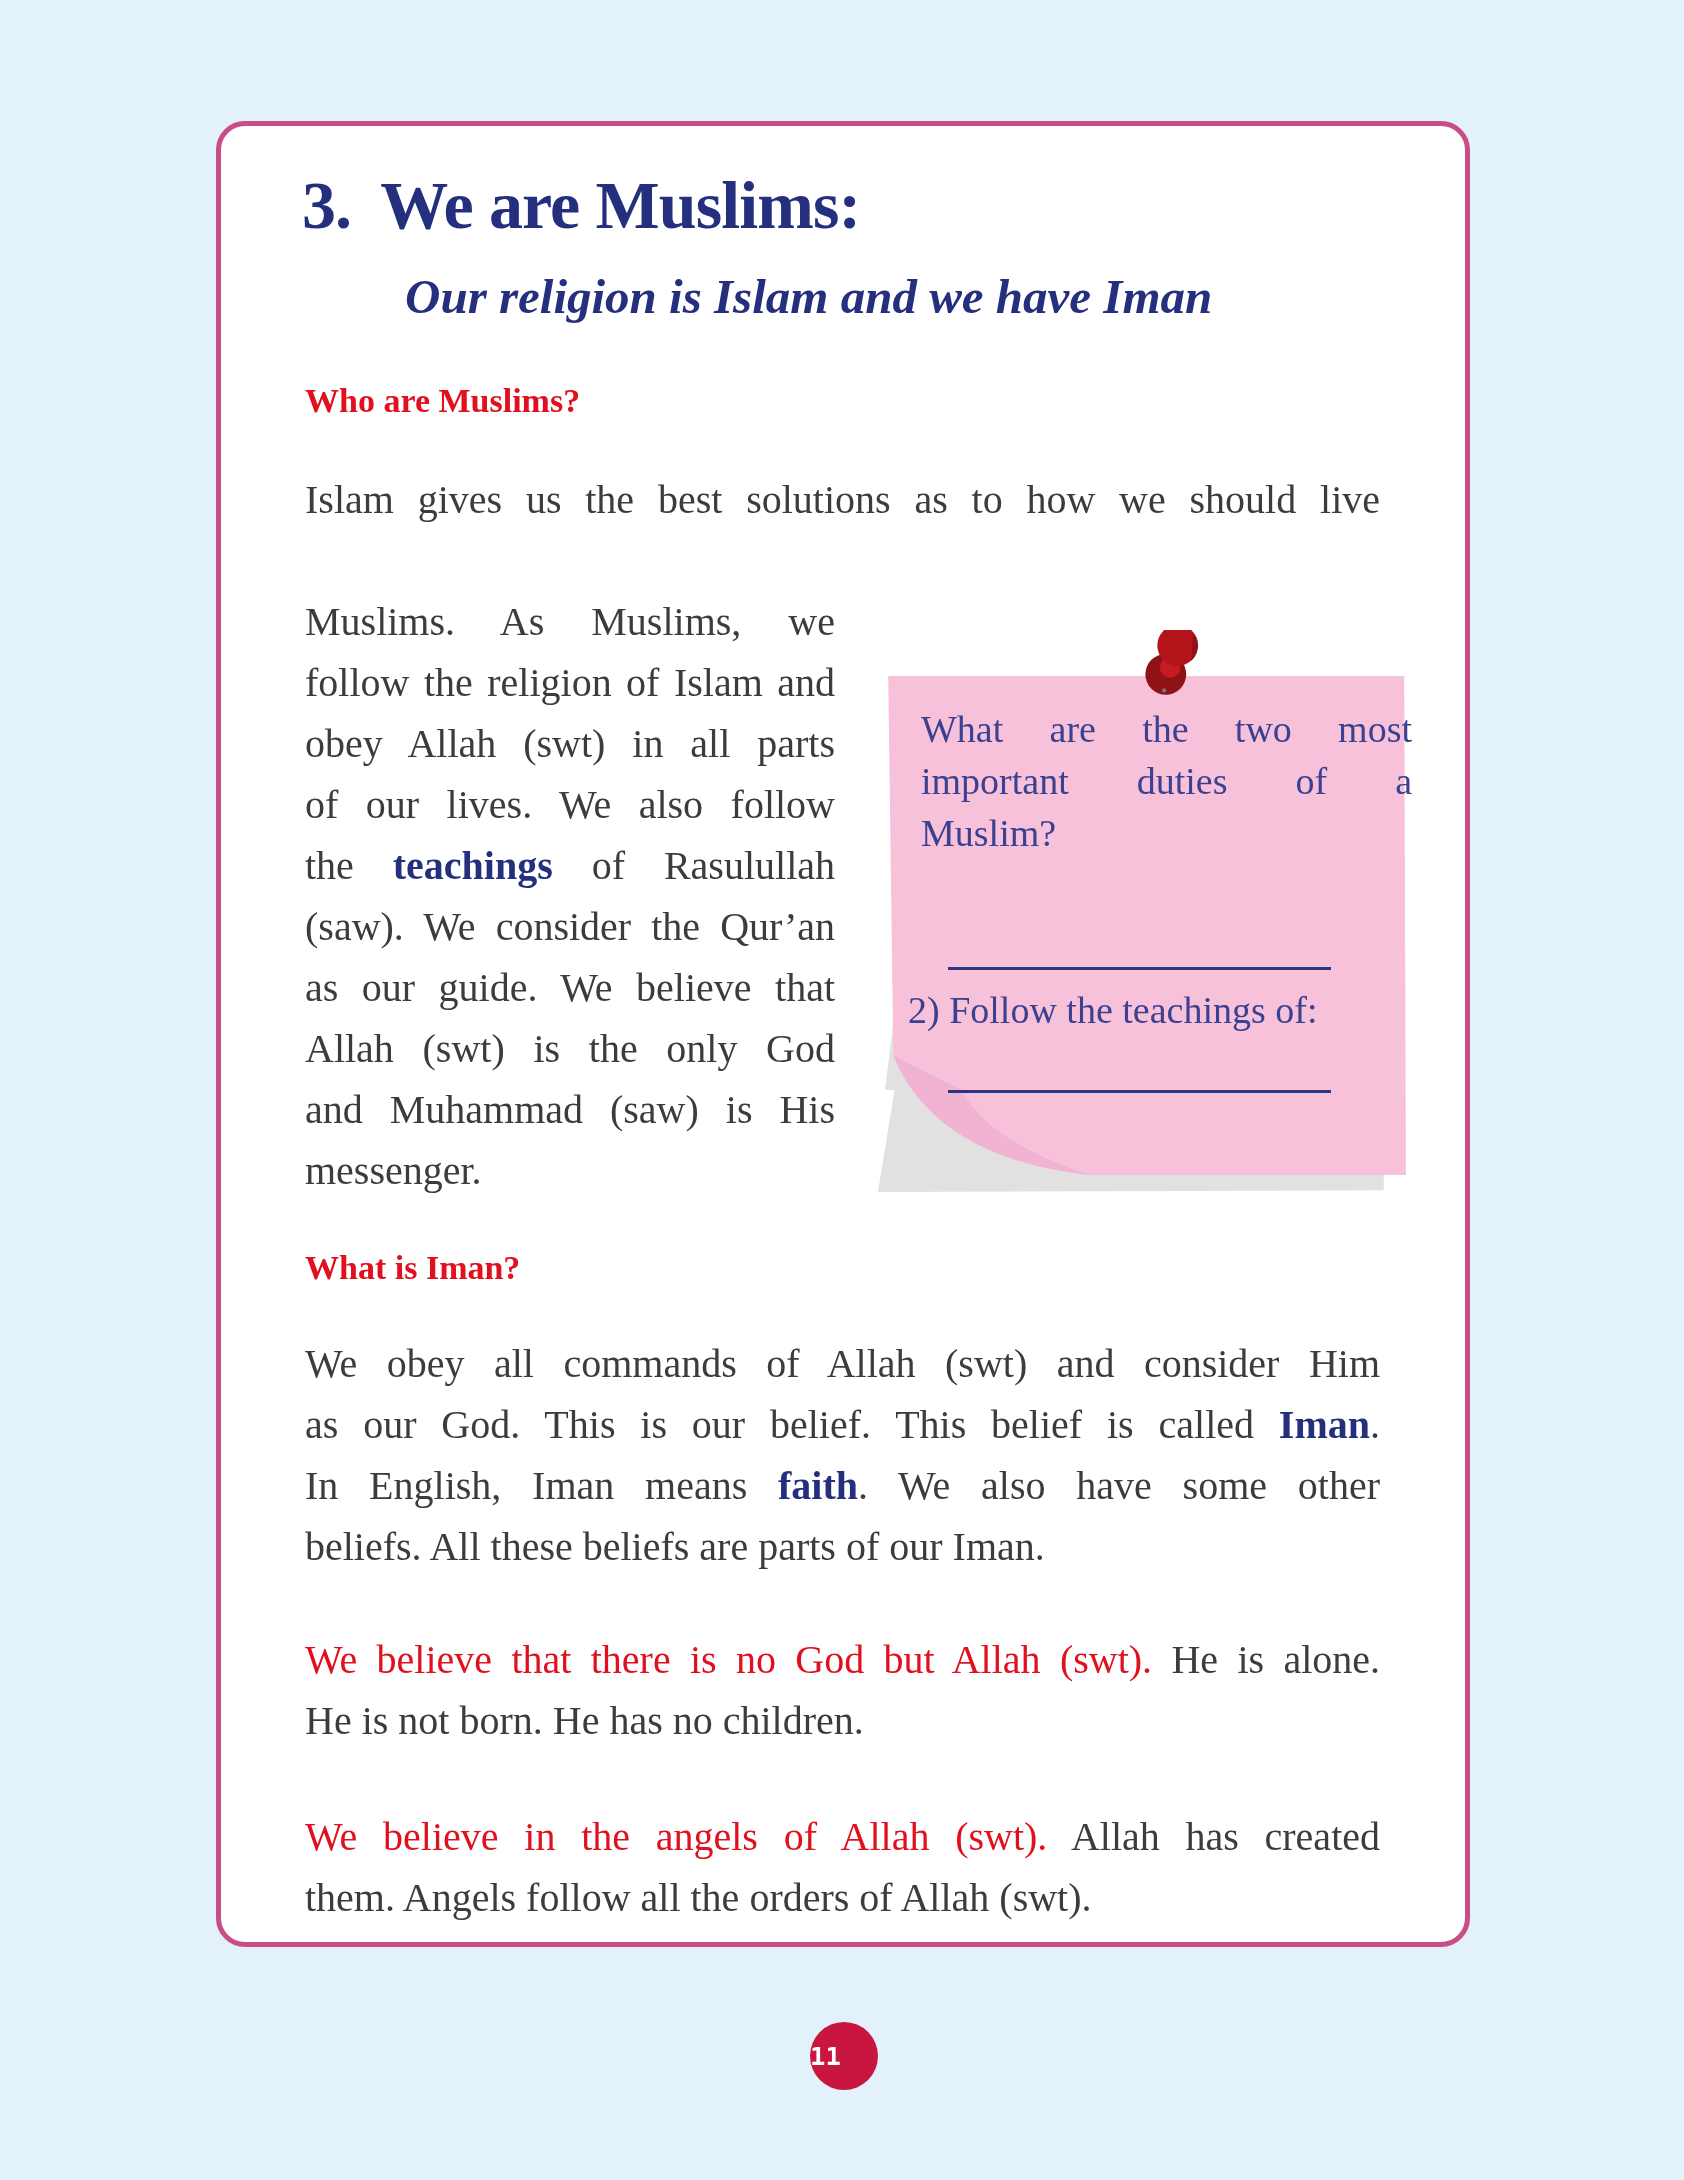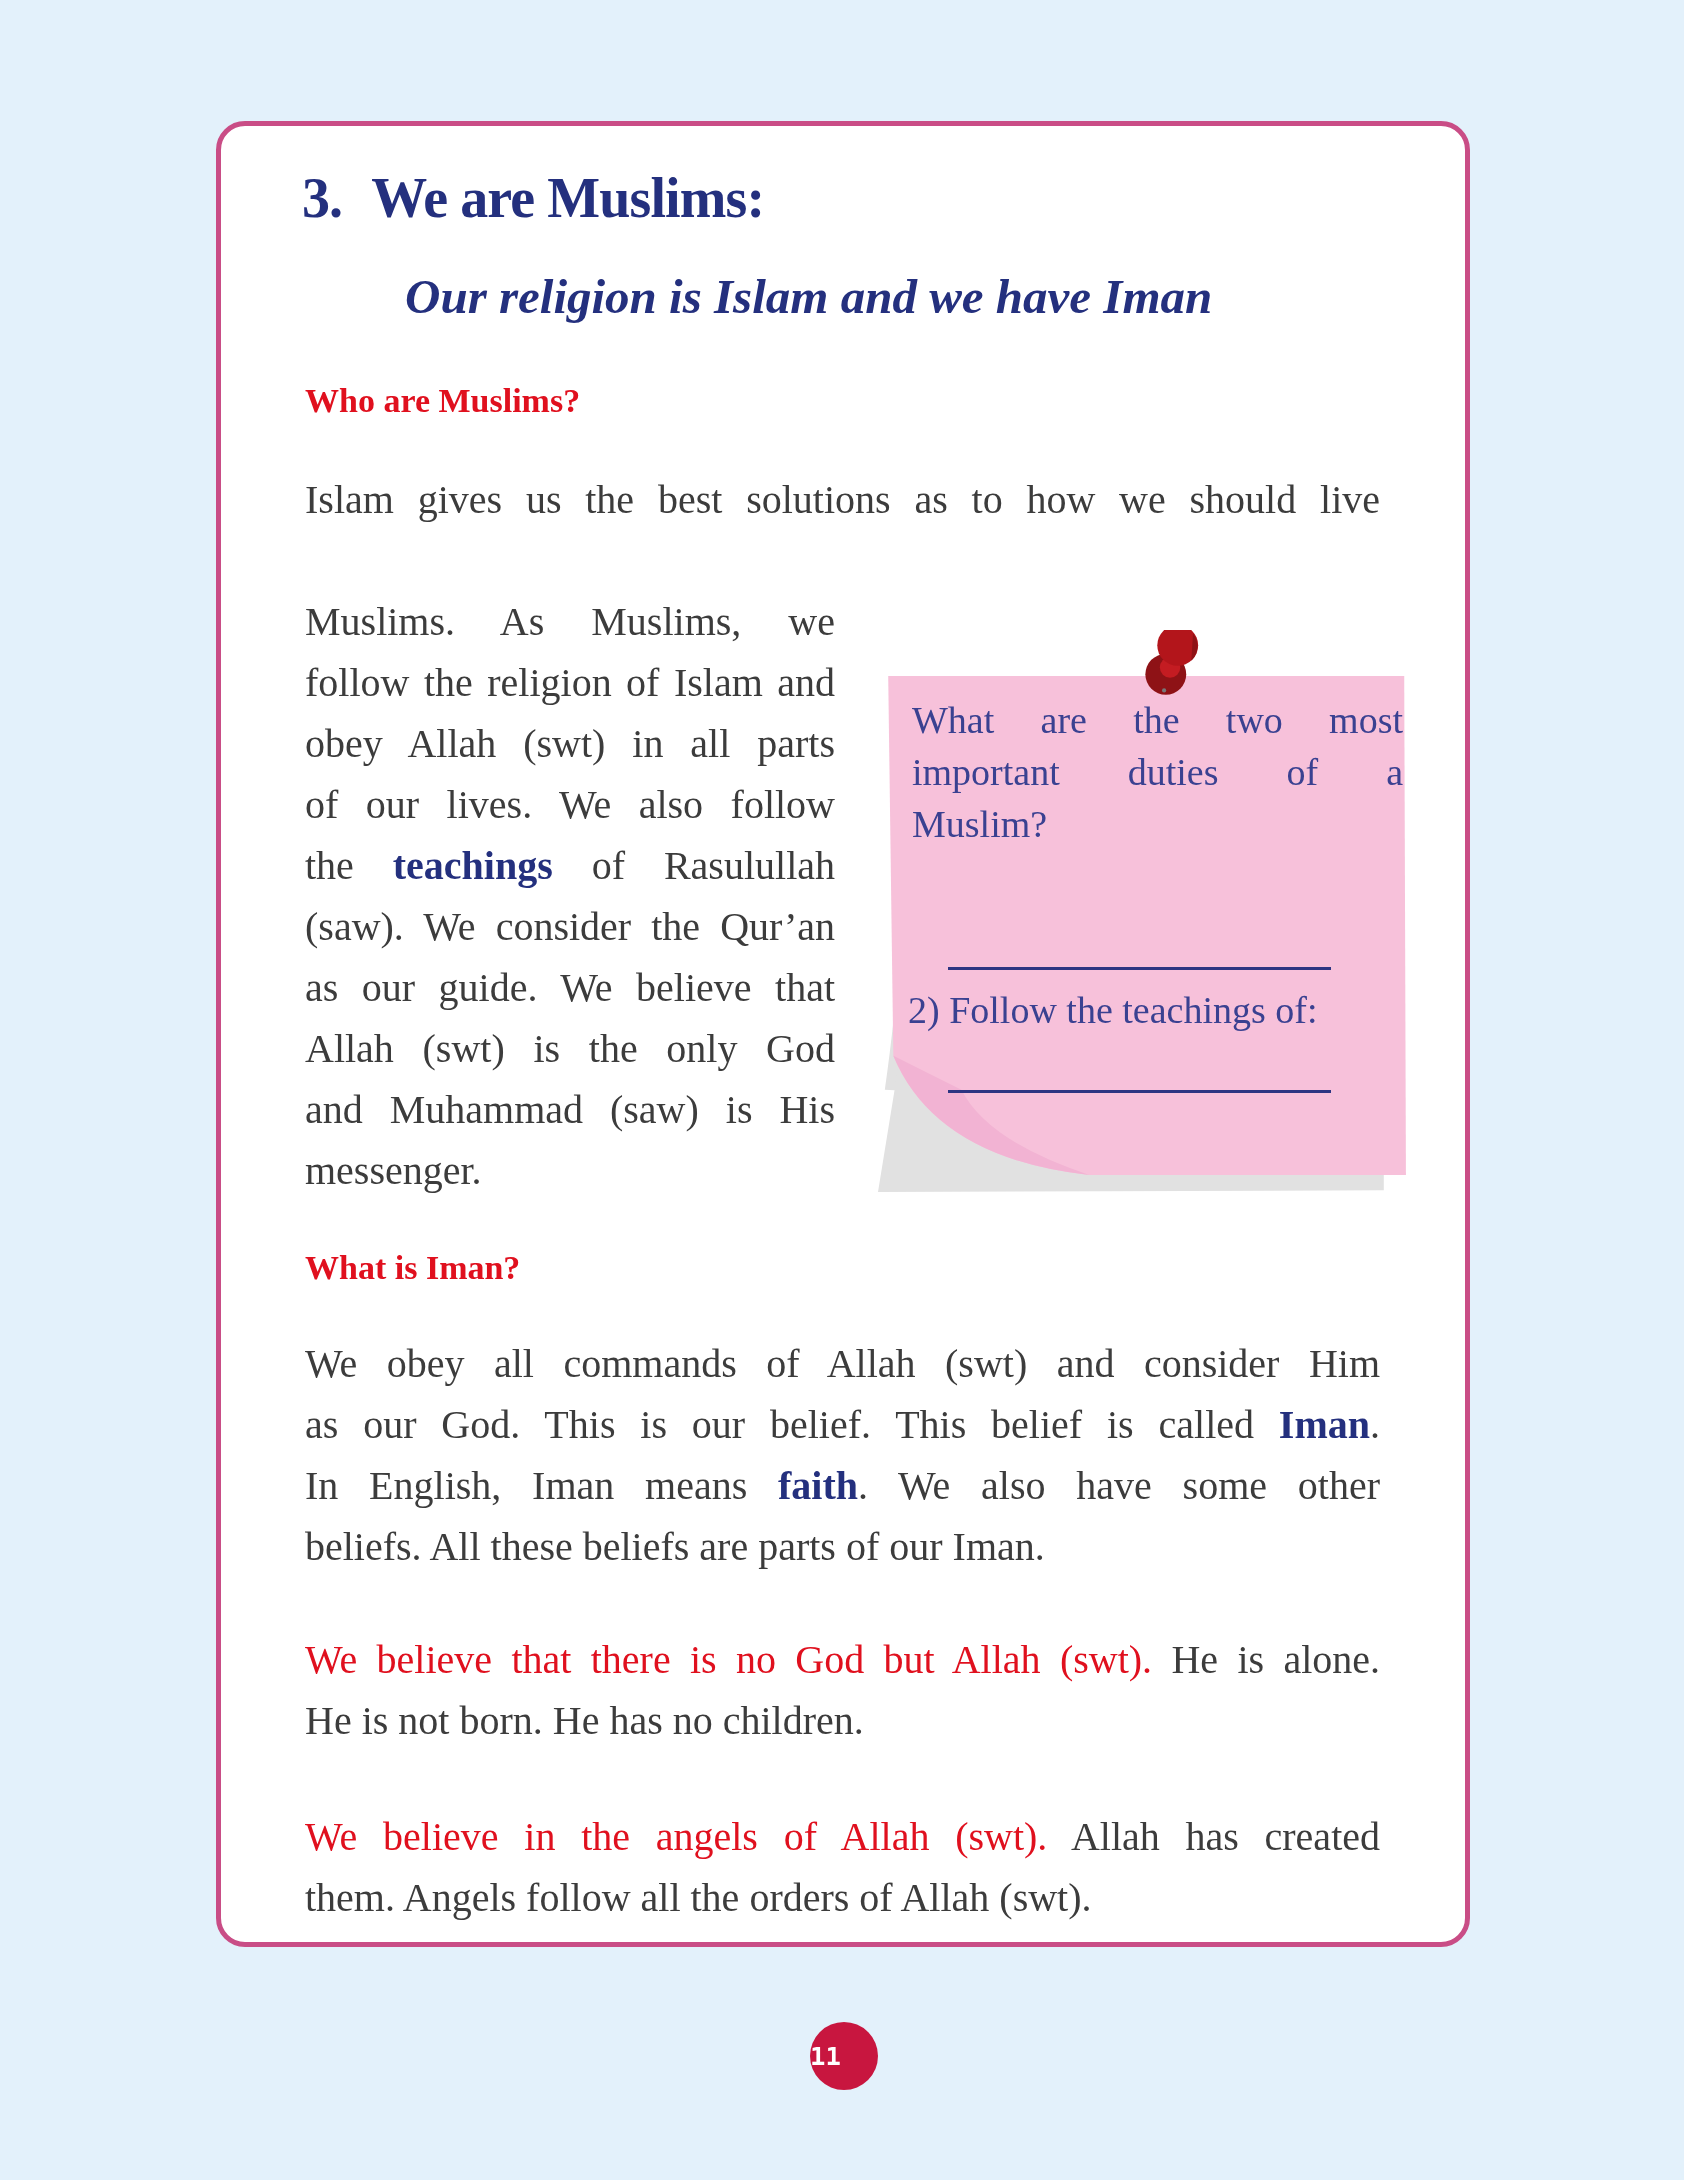--- a/index.html
+++ b/index.html
@@ -18,21 +18,21 @@
     border: 5.1px solid #c94d86;
     border-radius: 29px;
     background: #ffffff;
   }
   .title {
     position: absolute;
     left: 302px; top: 166px;
     margin: 0;
     font-family: "Liberation Serif", serif;
     font-weight: bold;
-    font-size: 56px;
+    font-size: 68px;
     color: #24307e;
     letter-spacing: -0.9px;
     white-space: nowrap;
   }
   .title .num { margin-right: 29px; }
   .subtitle {
     position: absolute;
     left: 405px; top: 268px;
     margin: 0;
     font-family: "Liberation Serif", serif;
@@ -76,21 +76,21 @@
   }
   .note-svg { position: absolute; left: 0; top: 0; }
   .note-text {
     position: absolute;
     left: 49px; top: 60px;
     width: 491px;
     font-family: "Liberation Serif", serif;
     font-size: 38px;
     line-height: 52px;
     color: #3a4191;
-    margin: 4px;
+    margin: 13px;
   }
   .note-text .q-line { display: block; text-align: justify; text-align-last: justify; white-space: nowrap; }
   .note-text .q-line.last { text-align-last: left; }
   .note-item { position: absolute; left: 49px; font-family: "Liberation Serif", serif; font-size: 38px; color: #3a4191; white-space: nowrap; }
   .blank-line {
     position: absolute;
     left: 89px;
     width: 383px;
     height: 0;
     border-top: 3.4px solid #2d3582;

